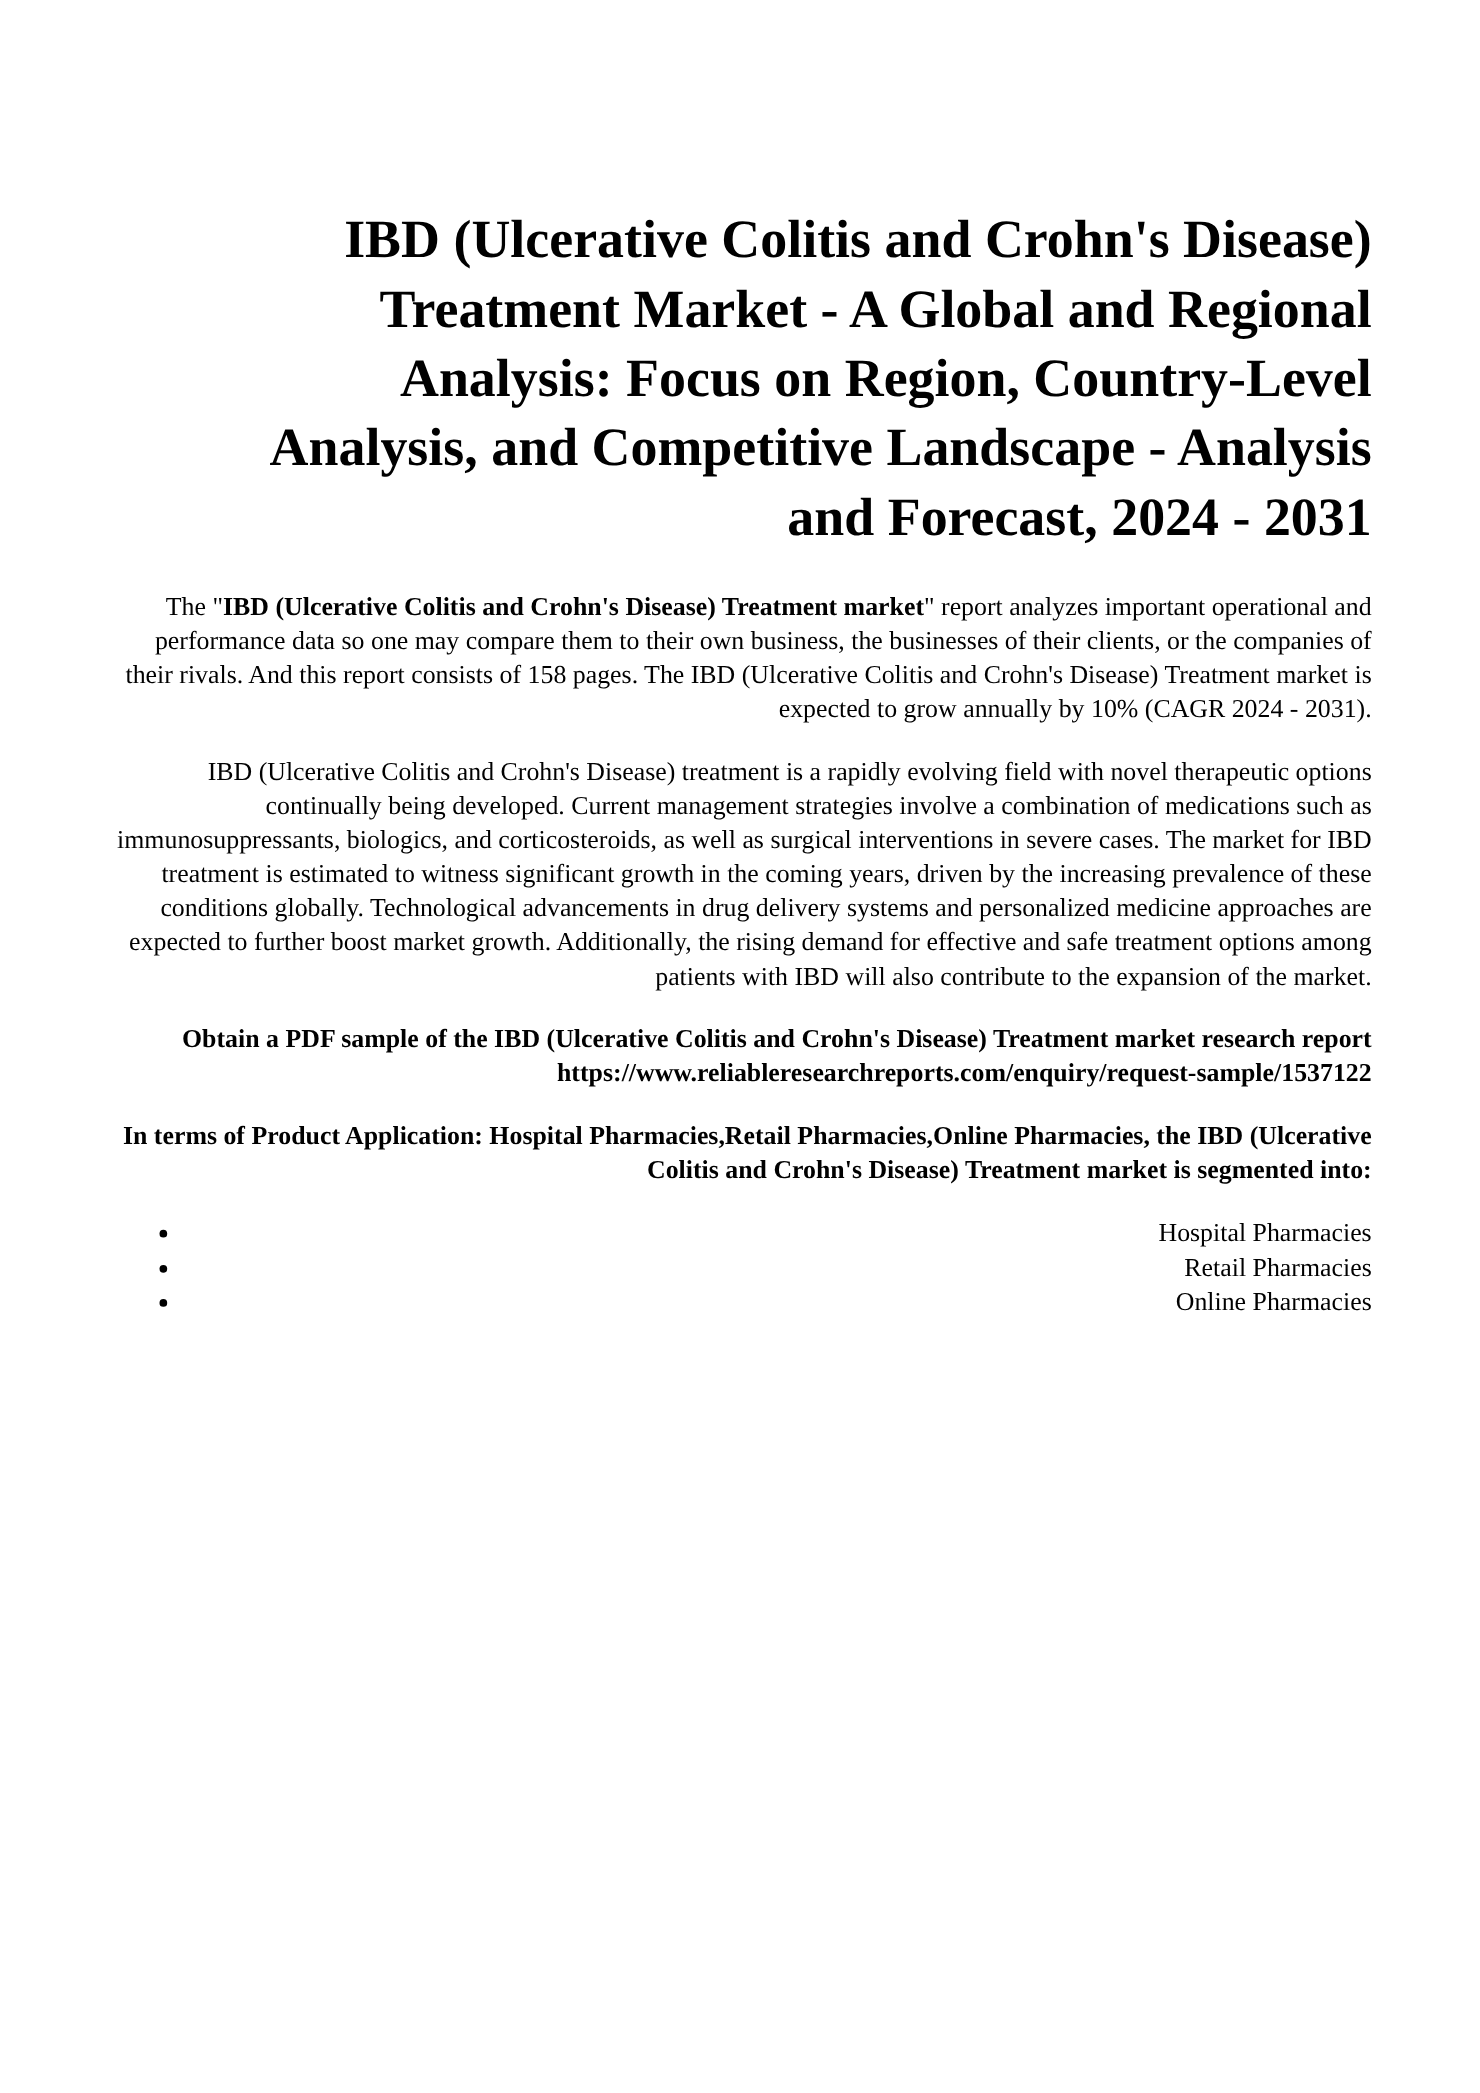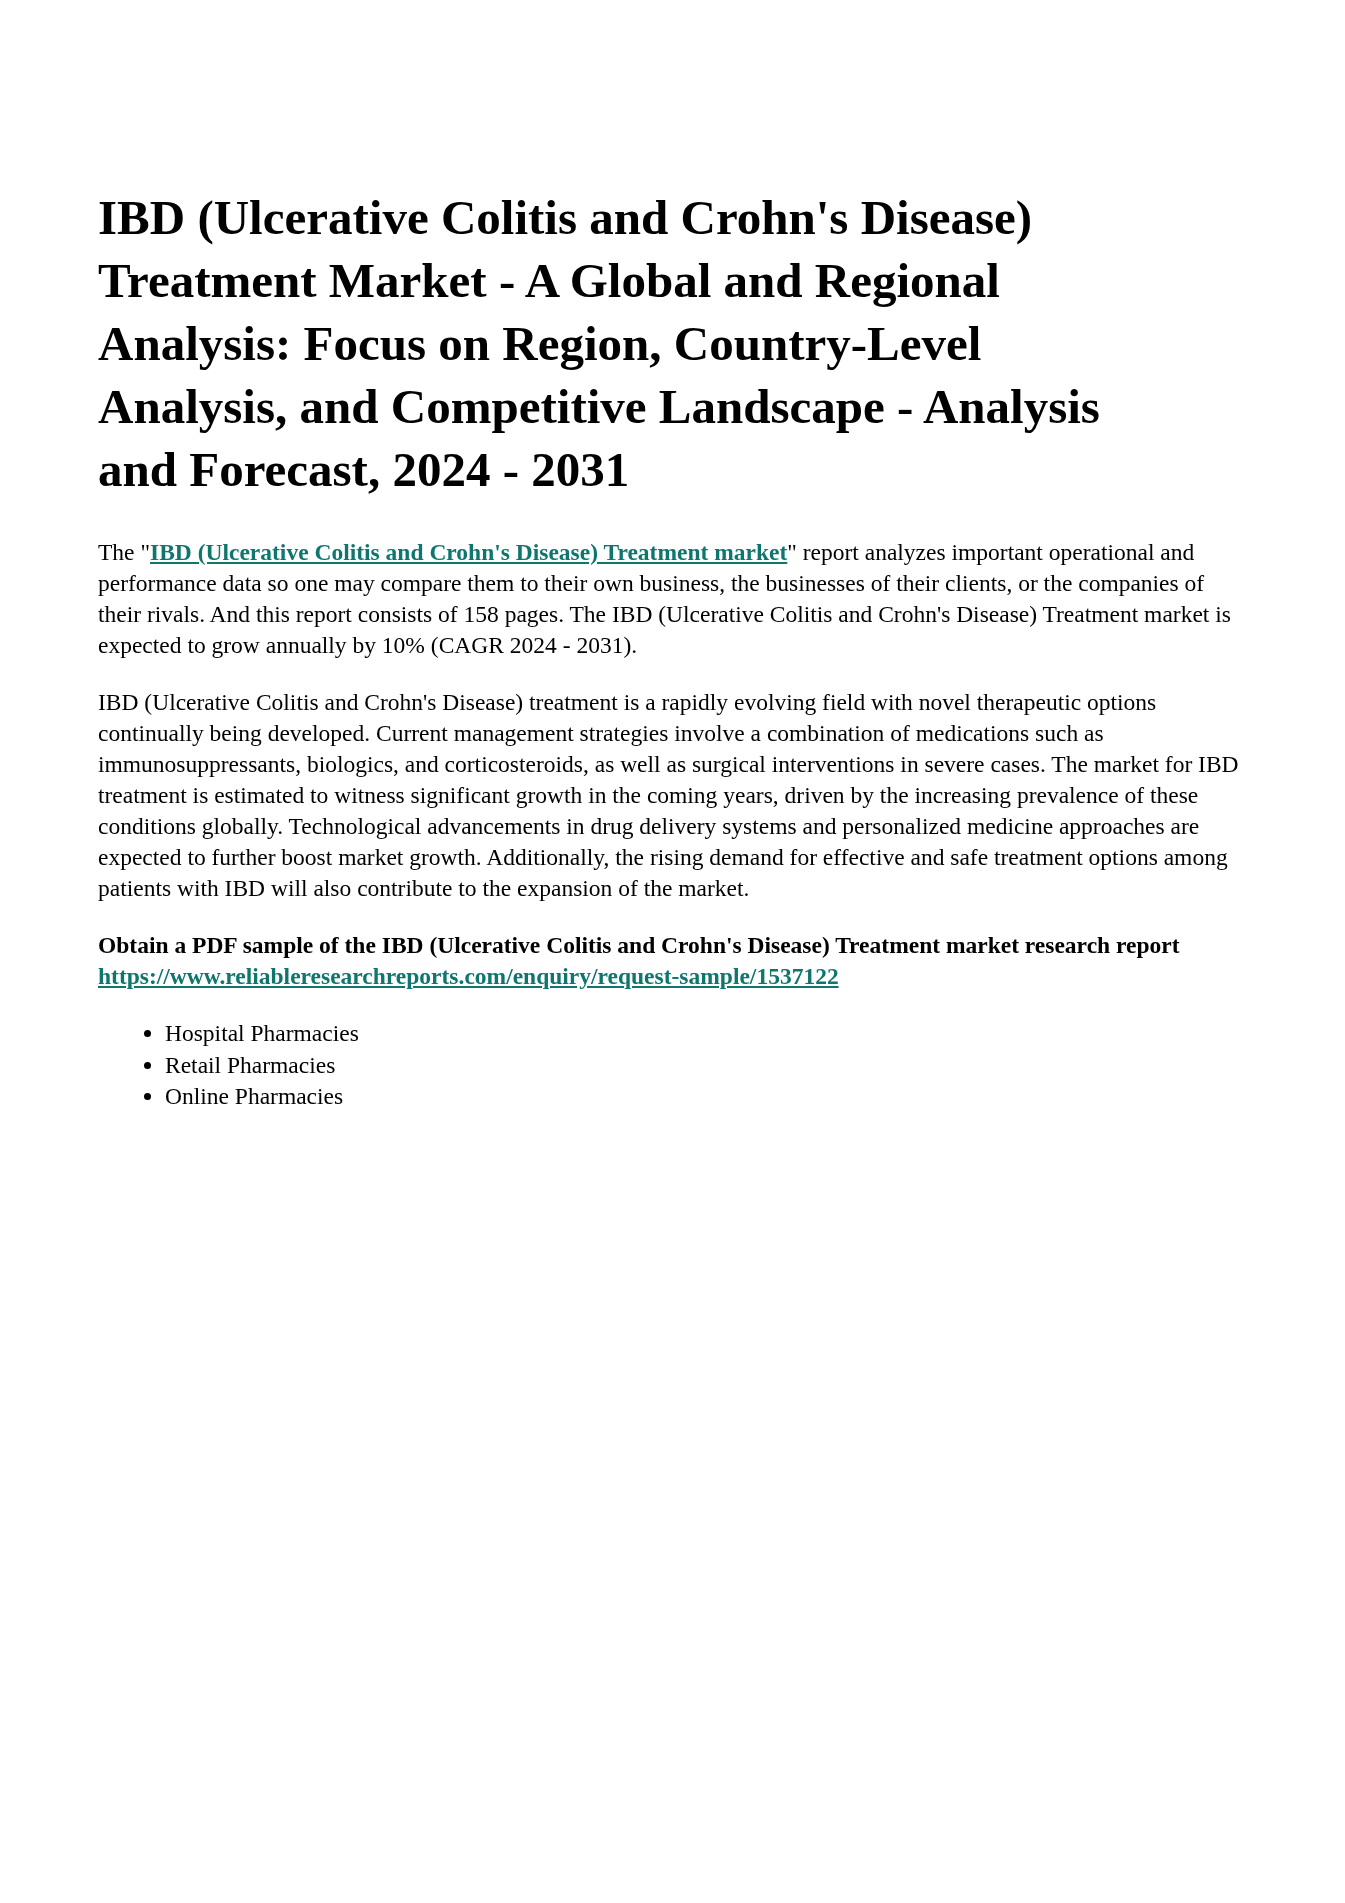--- a/index.html
+++ b/index.html
@@ -15,38 +15,38 @@
     font-size: 23.5px;
     line-height: 31px;
     -webkit-font-smoothing: antialiased;
   }
   .page {
     box-sizing: border-box;
     width: 1345px;
     min-height: 1903px;
     padding: 186px 98px 60px 98px;
     background: #ffffff;
+    text-align: right;
   }
   h1.doc-title {
     font-size: 49px;
     line-height: 63px;
     font-weight: 700;
     margin: 0 0 36px 0;
     white-space: pre-line;
     letter-spacing: 0;
   }
   p {
     margin: 0 0 26px 0;
   }
   .bold {
     font-weight: 700;
   }
   a.link {
-    color: #0f766e;
-    text-decoration: underline;
+    color: #000000;
     cursor: pointer;
     word-break: break-word;
   }
   ul.seg-list {
     margin: 0 0 26px 0;
     padding: 0 0 0 67px;
     list-style: disc outside;
   }
   ul.seg-list li {
     line-height: 31.5px;
@@ -67,20 +67,21 @@
 
 
   <p>IBD (Ulcerative Colitis and Crohn's Disease) treatment is a rapidly evolving field with novel therapeutic options continually being developed. Current management strategies involve a combination of medications such as immunosuppressants, biologics, and corticosteroids, as well as surgical interventions in severe cases. The market for IBD treatment is estimated to witness significant growth in the coming years, driven by the increasing prevalence of these conditions globally. Technological advancements in drug delivery systems and personalized medicine approaches are expected to further boost market growth. Additionally, the rising demand for effective and safe treatment options among patients with IBD will also contribute to the expansion of the market.</p>
 
   <p class="bold"><span>Obtain a PDF sample of the IBD (Ulcerative Colitis and Crohn's Disease) Treatment market research report </span><a class="link bold">https://www.reliableresearchreports.com/enquiry/request-sample/1537122</a></p>
 
 
 
 
 
+  <p class="bold">In terms of Product Application: Hospital Pharmacies,Retail Pharmacies,Online Pharmacies, the IBD (Ulcerative Colitis and Crohn's Disease) Treatment market is segmented into:</p>
 
   <ul class="seg-list">
     <li>Hospital Pharmacies</li>
     <li>Retail Pharmacies</li>
     <li>Online Pharmacies</li>
   </ul>
 
 </div>
 
 </body></html>

